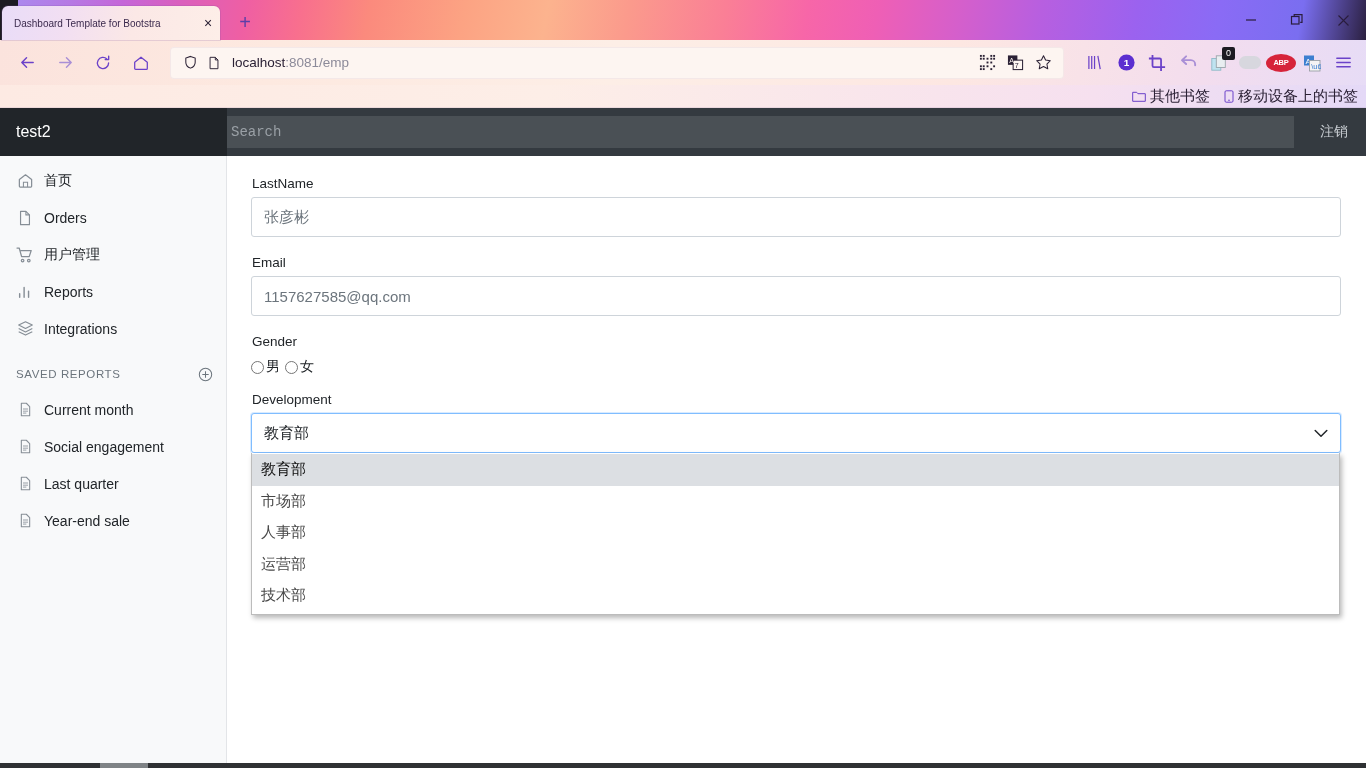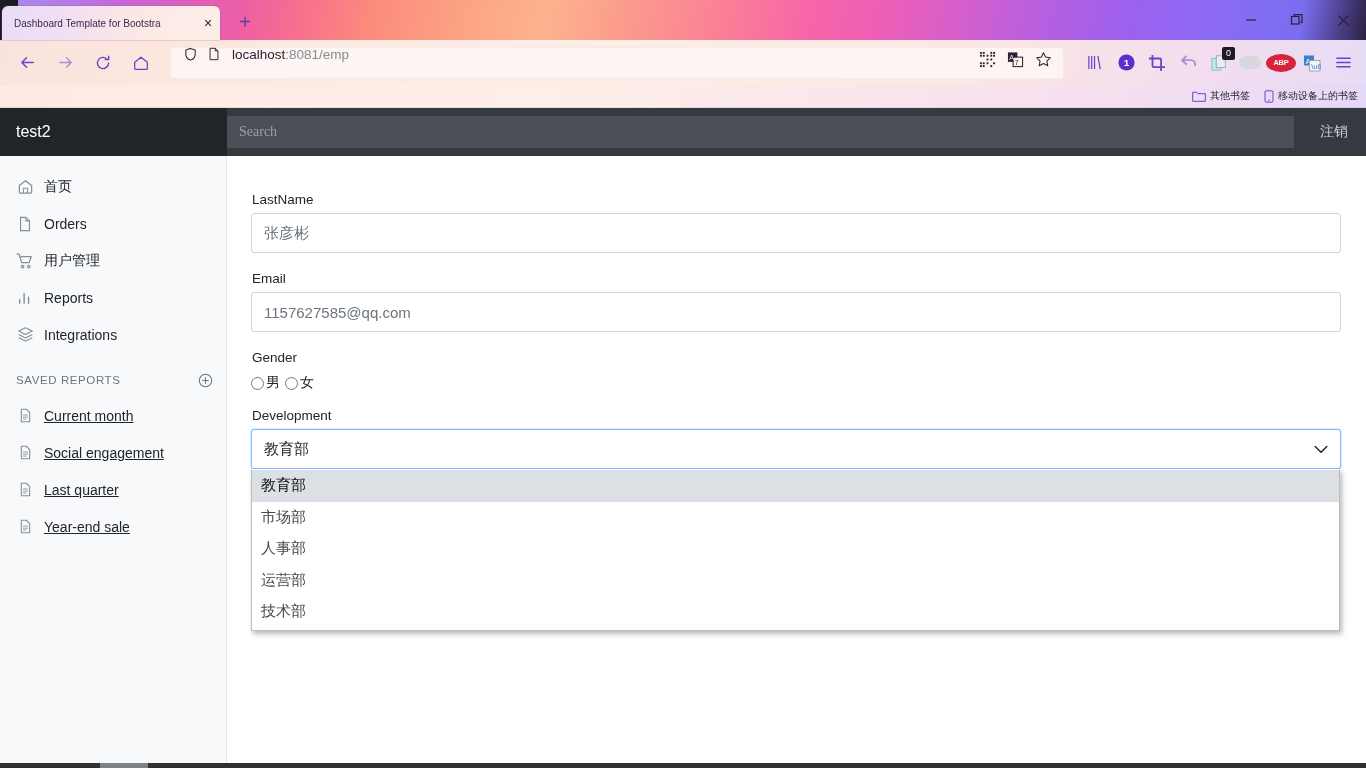--- a/index.html
+++ b/index.html
@@ -100,21 +100,21 @@
     width: 34px; height: 32px; margin: 0 2px;
     display: flex; align-items: center; justify-content: center;
     color: #6b42c9;
   }
   .navbtn.disabled { color: #a98fd6; }
 
   .urlbar {
     flex: 1 1 auto; height: 32px; margin: 0 10px;
     background: #fdf5f1;
     border-radius: 4px;
-    display: flex; align-items: flex-start;
+    display: flex; align-items: center;
     padding: 0 8px;
     box-shadow: inset 0 0 0 1px rgba(180,140,170,.12);
   }
   .urlbar-icon { width: 24px; display: flex; align-items: center; justify-content: center; color: #2b2135; }
   .urltext { flex: 1 1 auto; font-size: 13.5px; color: #2b2135; padding-left: 6px; white-space: nowrap; }
   .urltext .dim { color: #8c8a99; }
   .urlbar-right { display: flex; align-items: center; gap: 2px; }
   .urlbar-right .ubtn { width: 26px; height: 26px; display: flex; align-items: center; justify-content: center; color: #2b2135; }
 
   .ext-area { display: flex; align-items: center; gap: 1px; padding-left: 6px; }
@@ -136,21 +136,21 @@
   .pill-wrap { width: 22px; height: 13px; border-radius: 7px; background: #d7d7de; display: flex; align-items: center; justify-content: center; gap: 2px; }
 
   .bookmarkbar {
     height: 23px;
     background: linear-gradient(100deg, #fdeae3 0%, #fdeee7 40%, #f6e0ef 80%, #e4d9f7 100%);
     display: flex; align-items: center; justify-content: flex-end;
     padding-right: 8px; gap: 14px;
     flex: 0 0 auto;
     border-bottom: 1px solid rgba(120,90,150,.13);
   }
-  .bm { display: flex; align-items: center; gap: 4px; font-size: 10px; color: #2b2135; }
+  .bm { display: flex; align-items: center; gap: 4px; font-size: 15px; color: #2b2135; }
   .bm svg { display: block; }
 
   
   .viewport {
     flex: 1 1 auto;
     position: relative;
     background: #fff;
     overflow: hidden;
   }
 
@@ -170,33 +170,33 @@
   .navsearch {
     flex: 1 1 auto;
     display: flex; align-items: center;
     padding: 8px 8px 8px 0;
   }
   .navsearch input {
     width: 100%; height: 32px;
     background: #4a5055;
     border: none; outline: none;
     color: #fff; font-size: 14px;
-    padding: 0 12px;
-    font-family: Liberation Serif, serif;
+    padding: 0 4px;
+    font-family: Liberation Mono, monospace;
   }
   .navsearch input::placeholder { color: #9aa0a6; }
   .navright {
     flex: 0 0 auto;
     display: flex; align-items: center;
     padding: 0 18px;
   }
   .navright a { color: #c9ced3; font-size: 14px; text-decoration: none; }
 
   .sidebar {
-    position: absolute; top: 48px; left: 0; bottom: 0; width: 227px;
+    position: absolute; top: 42px; left: 0; bottom: 0; width: 227px;
     background: #f8f9fa;
     border-right: 1px solid #e3e5e8;
     padding-top: 12px;
     overflow: hidden;
   }
   .side-item {
     display: flex; align-items: center;
     height: 37px;
     padding: 0 16px;
     font-size: 14px;
@@ -206,27 +206,27 @@
   .side-item.active { color: #007bff; }
   .side-item .ico { width: 18px; height: 18px; display: flex; align-items: center; justify-content: center; flex: 0 0 18px; }
   .side-item .ico svg { display: block; }
   .side-head {
     display: flex; align-items: center; justify-content: space-between;
     padding: 18px 12px 8px 16px;
     font-size: 11.5px; letter-spacing: .6px;
     color: #6c757d; text-transform: uppercase;
   }
   .side-head .plus { width: 18px; height: 18px; display: flex; align-items: center; justify-content: center; color: #6c757d; }
-  .side-item.sub { color: #212529; text-decoration: underline; }
+  .side-item.sub { color: #212529; }
   .side-item.sub .ico { color: #868e96; }
 
   .main {
     position: absolute; top: 48px; left: 227px; right: 0; bottom: 0;
     background: #fff;
-    padding: 36px 24px 0 24px;
+    padding: 20px 24px 0 24px;
     overflow: hidden;
   }
   .form-label {
     font-size: 13.5px; color: #212529;
     margin: 0 0 6px 1px;
   }
   .form-control {
     width: 1090px; height: 40px;
     border: 1px solid #ced4da;
     border-radius: 3px;

